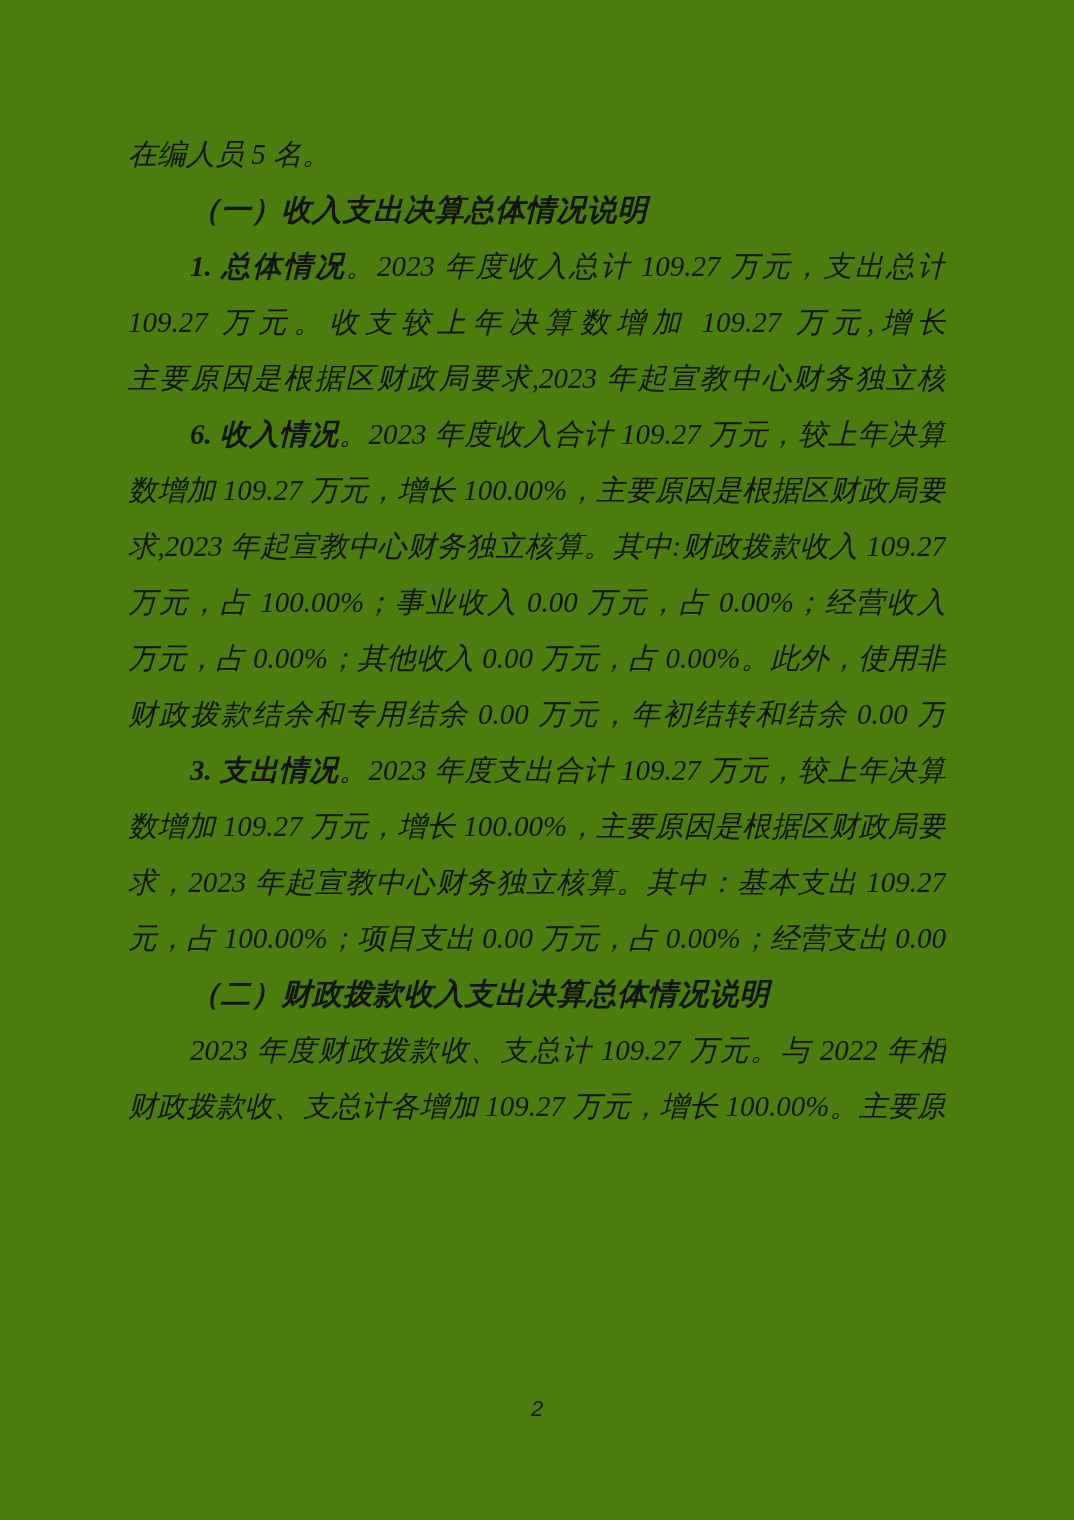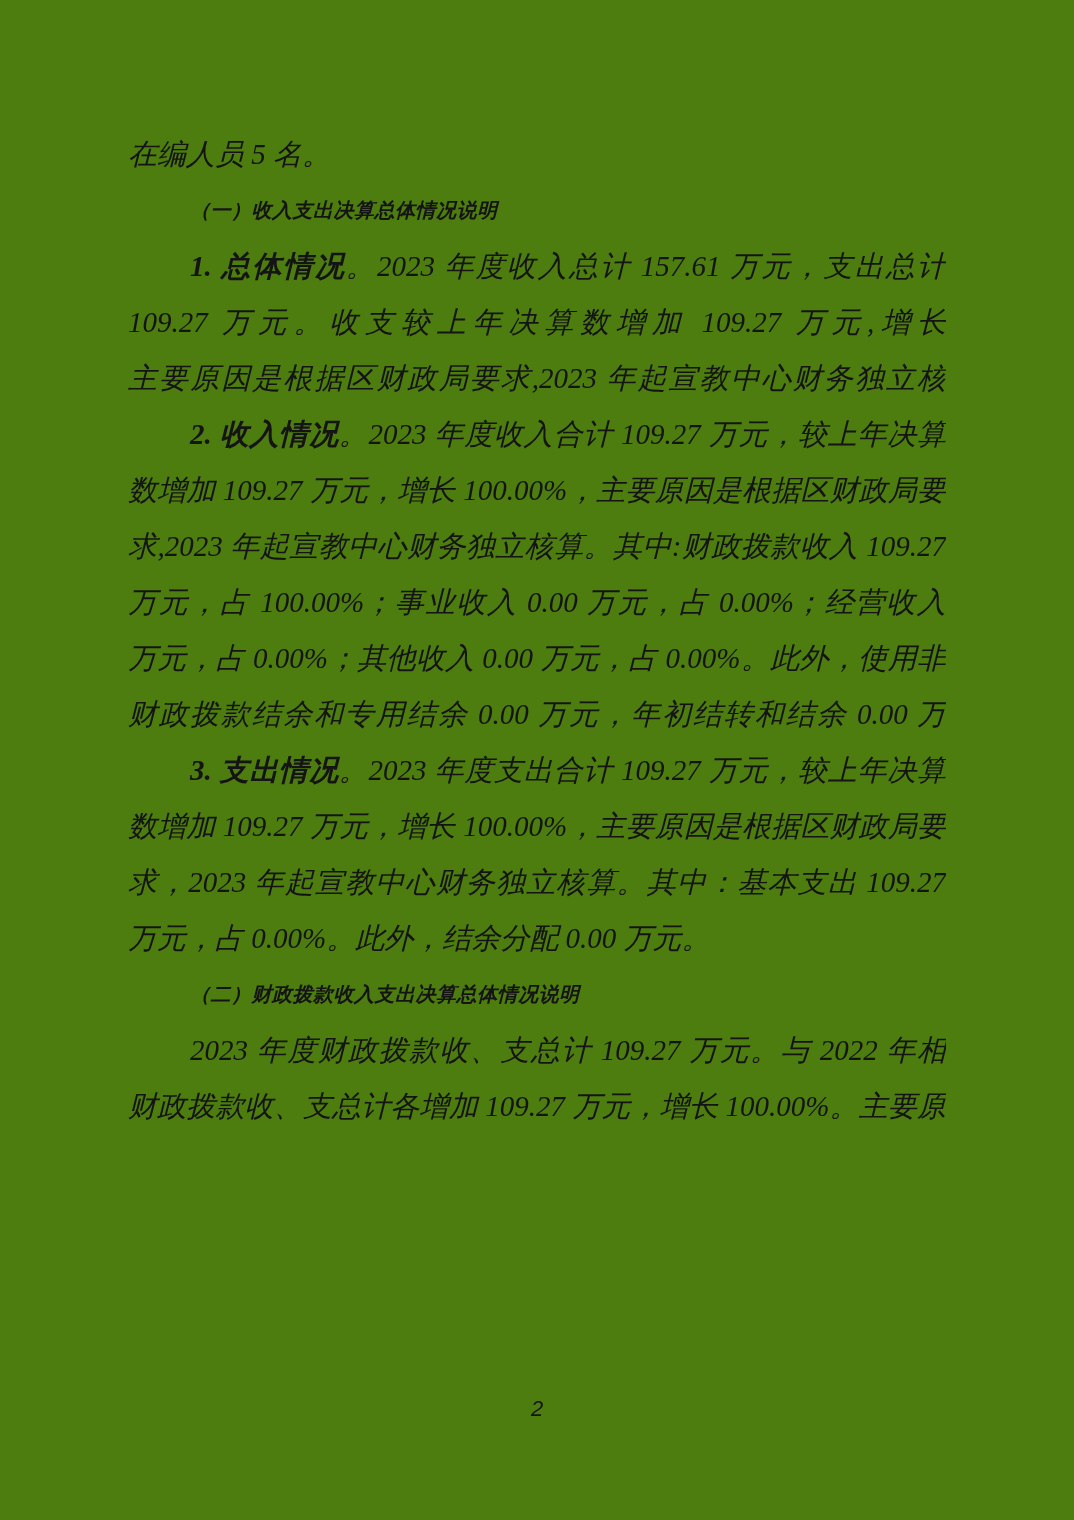--- a/index.html
+++ b/index.html
@@ -37,21 +37,21 @@
   .indent { text-indent: 62px; }
   .b { font-weight: 700; }
   .h-major {
     font-family: "Liberation Sans", "DejaVu Sans", sans-serif;
     font-weight: 700;
     font-size: 30px;
     letter-spacing: 1px;
   }
   .h-sub {
     font-weight: 700;
-    font-size: 20px;
+    font-size: 30px;
     letter-spacing: 0.5px;
   }
   .page-number {
     position: absolute;
     left: 0;
     right: 0;
     top: 1396px;
     text-align: center;
     font-size: 22px;
     color: #141414;
@@ -67,31 +67,31 @@
     <div class="line end">
       <span>在编人员 5 名。</span>
     </div>
 
 
     <div class="line h-sub indent">
       <span>（一）收入支出决算总体情况说明</span>
     </div>
 
     <div class="line fill indent">
-      <span class="b">1. 总体情况</span><span>。2023 年度收入总计 157.61 万元，支出总计</span>
+      <span class="b">1. 总体情况</span><span>。2023 年度收入总计 109.27 万元，支出总计</span>
     </div>
     <div class="line fill">
       <span>109.27 万元。收支较上年决算数增加 109.27 万元,增长 100.00%，</span>
     </div>
     <div class="line fill">
       <span>主要原因是根据区财政局要求,2023 年起宣教中心财务独立核算。</span>
     </div>
 
     <div class="line fill indent">
-      <span class="b">2. 收入情况</span><span>。2023 年度收入合计 109.27 万元，较上年决算</span>
+      <span class="b">6. 收入情况</span><span>。2023 年度收入合计 109.27 万元，较上年决算</span>
     </div>
     <div class="line fill">
       <span>数增加 109.27 万元，增长 100.00%，主要原因是根据区财政局要</span>
     </div>
     <div class="line fill">
       <span>求,2023 年起宣教中心财务独立核算。其中:财政拨款收入 109.27</span>
     </div>
     <div class="line fill">
       <span>万元，占 100.00%；事业收入 0.00 万元，占 0.00%；经营收入 0.00</span>
     </div>
@@ -104,22 +104,22 @@
 
     <div class="line fill indent">
       <span class="b">3. 支出情况</span><span>。2023 年度支出合计 109.27 万元，较上年决算</span>
     </div>
     <div class="line fill">
       <span>数增加 109.27 万元，增长 100.00%，主要原因是根据区财政局要</span>
     </div>
     <div class="line fill">
       <span>求，2023 年起宣教中心财务独立核算。其中：基本支出 109.27 万</span>
     </div>
-    <div class="line end">
-      <span>万元，占 0.00%。此外，结余分配 0.00 万元。</span>
+    <div class="line fill">
+      <span>元，占 100.00%；项目支出 0.00 万元，占 0.00%；经营支出 0.00</span>
     </div>
 
 
     <div class="line h-sub indent">
       <span>（二）财政拨款收入支出决算总体情况说明</span>
     </div>
 
     <div class="line fill indent">
       <span>2023 年度财政拨款收、支总计 109.27 万元。与 2022 年相比，</span>
     </div>

